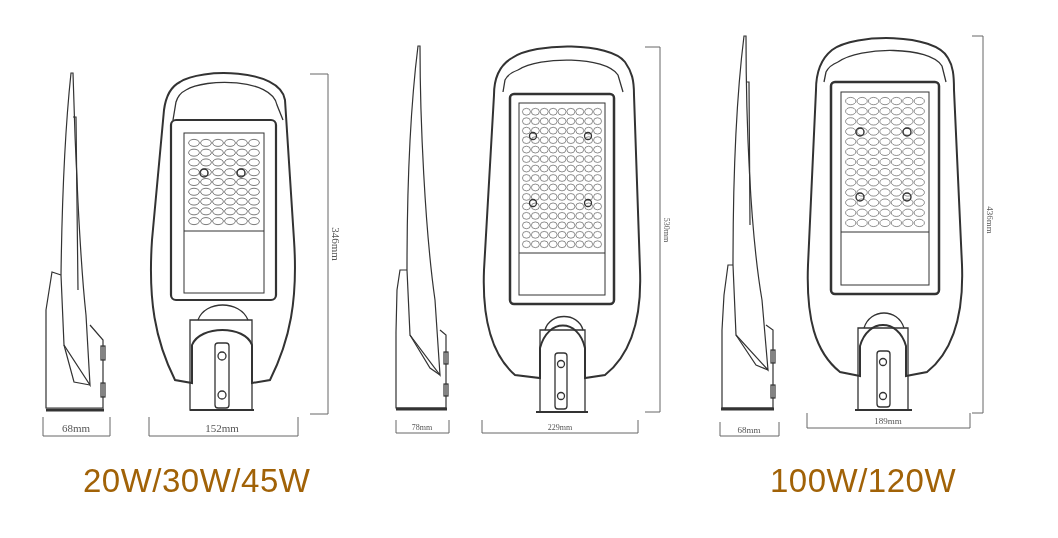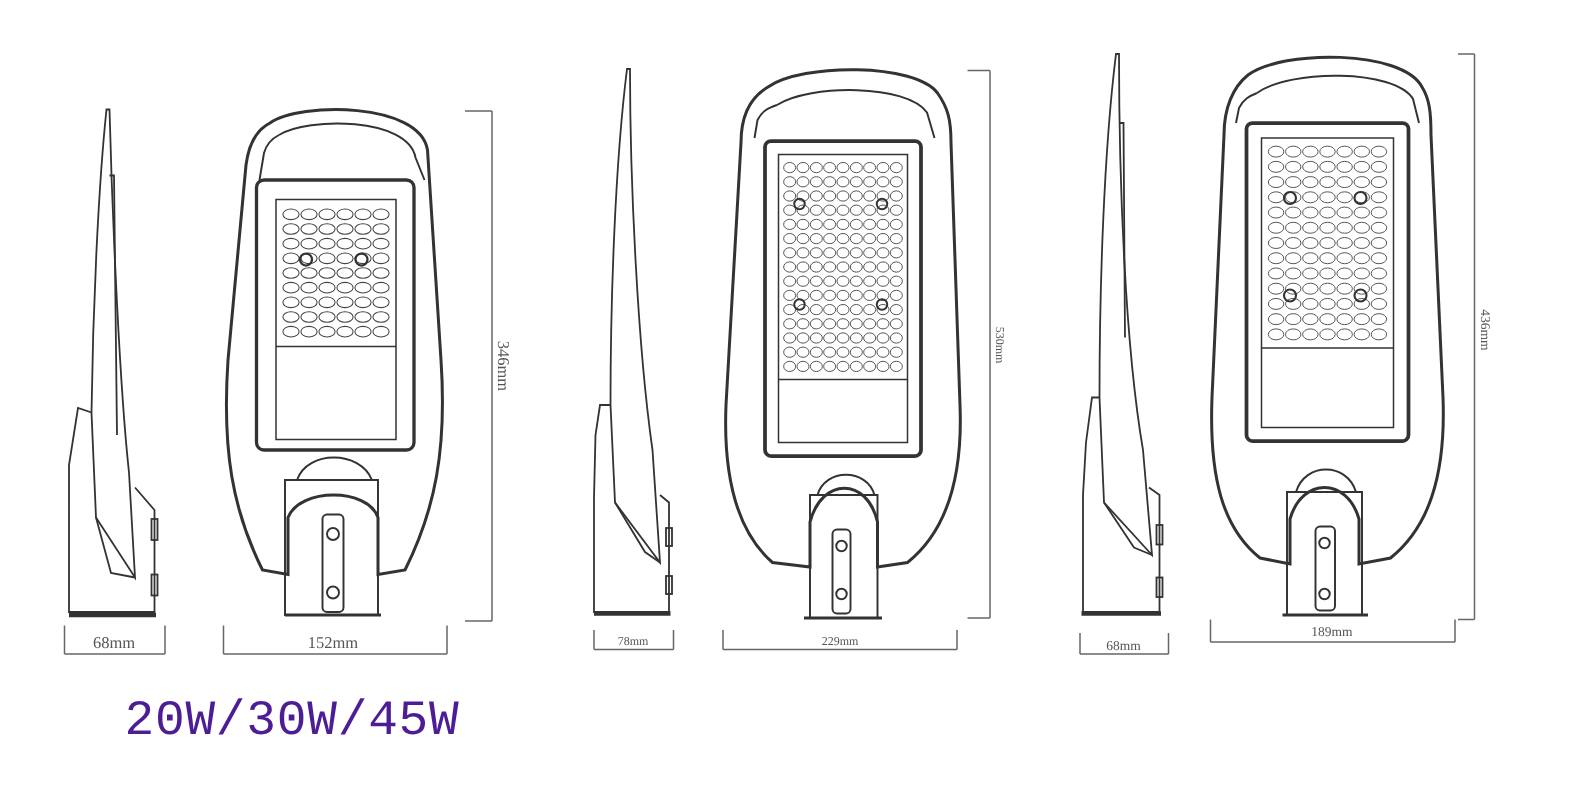--- a/index.html
+++ b/index.html
@@ -1,22 +1,22 @@
 <!DOCTYPE html>
 <html><head>
 <meta charset="utf-8">
 <style>
   html, body { margin: 0; padding: 0; background: #ffffff; }
   body { width: 1058px; height: 538px; position: relative; overflow: hidden;
          font-family: "Liberation Sans", sans-serif; }
   .model { position: absolute; top: 0; height: 538px; }
   svg { position: absolute; left: 0; top: 0; overflow: visible; }
   .dimtxt { font-family: "Liberation Serif", serif; fill: #555; }
-  .caption { position: absolute; font-family: Liberation Mono, monospace;
-             font-size: 33px; color: #4c1d95; letter-spacing: 0.5px; white-space: nowrap; top: 462px; }
+  .caption { position: absolute; font-family: Liberation Sans, sans-serif;
+             font-size: 33px; color: #a16207; letter-spacing: 0.5px; white-space: nowrap; top: 462px; }
 </style>
 </head>
 <body>
 
 <div class="model" style="left:0;width:360px;">
   <svg width="360" height="460">
 
     <g stroke="#333" fill="none" stroke-width="1.2">
       <path d="M71,73 C66,120 62,200 61,275 L64,345 L90,385 L86,315 C80,260 75,150 73,73 Z"></path>
       <path d="M73,117 L76,117 L78,290"></path>
@@ -430,13 +430,14 @@
       <line x1="970" y1="413" x2="970" y2="428"></line>
       <line x1="807" y1="428" x2="970" y2="428"></line>
       <line x1="972" y1="36" x2="983" y2="36"></line>
       <line x1="972" y1="413" x2="983" y2="413"></line>
       <line x1="983" y1="36" x2="983" y2="413"></line>
     </g>
     <text class="dimtxt" x="749" y="433" font-size="9" text-anchor="middle">68mm</text>
     <text class="dimtxt" x="888" y="424" font-size="9" text-anchor="middle">189mm</text>
     <text class="dimtxt" x="987" y="220" font-size="9" transform="rotate(90 987 220)" text-anchor="middle">436mm</text>
   </svg>
+  <div class="caption" style="left:770px;">100W/120W</div>
 </div>
 
 </body></html>

